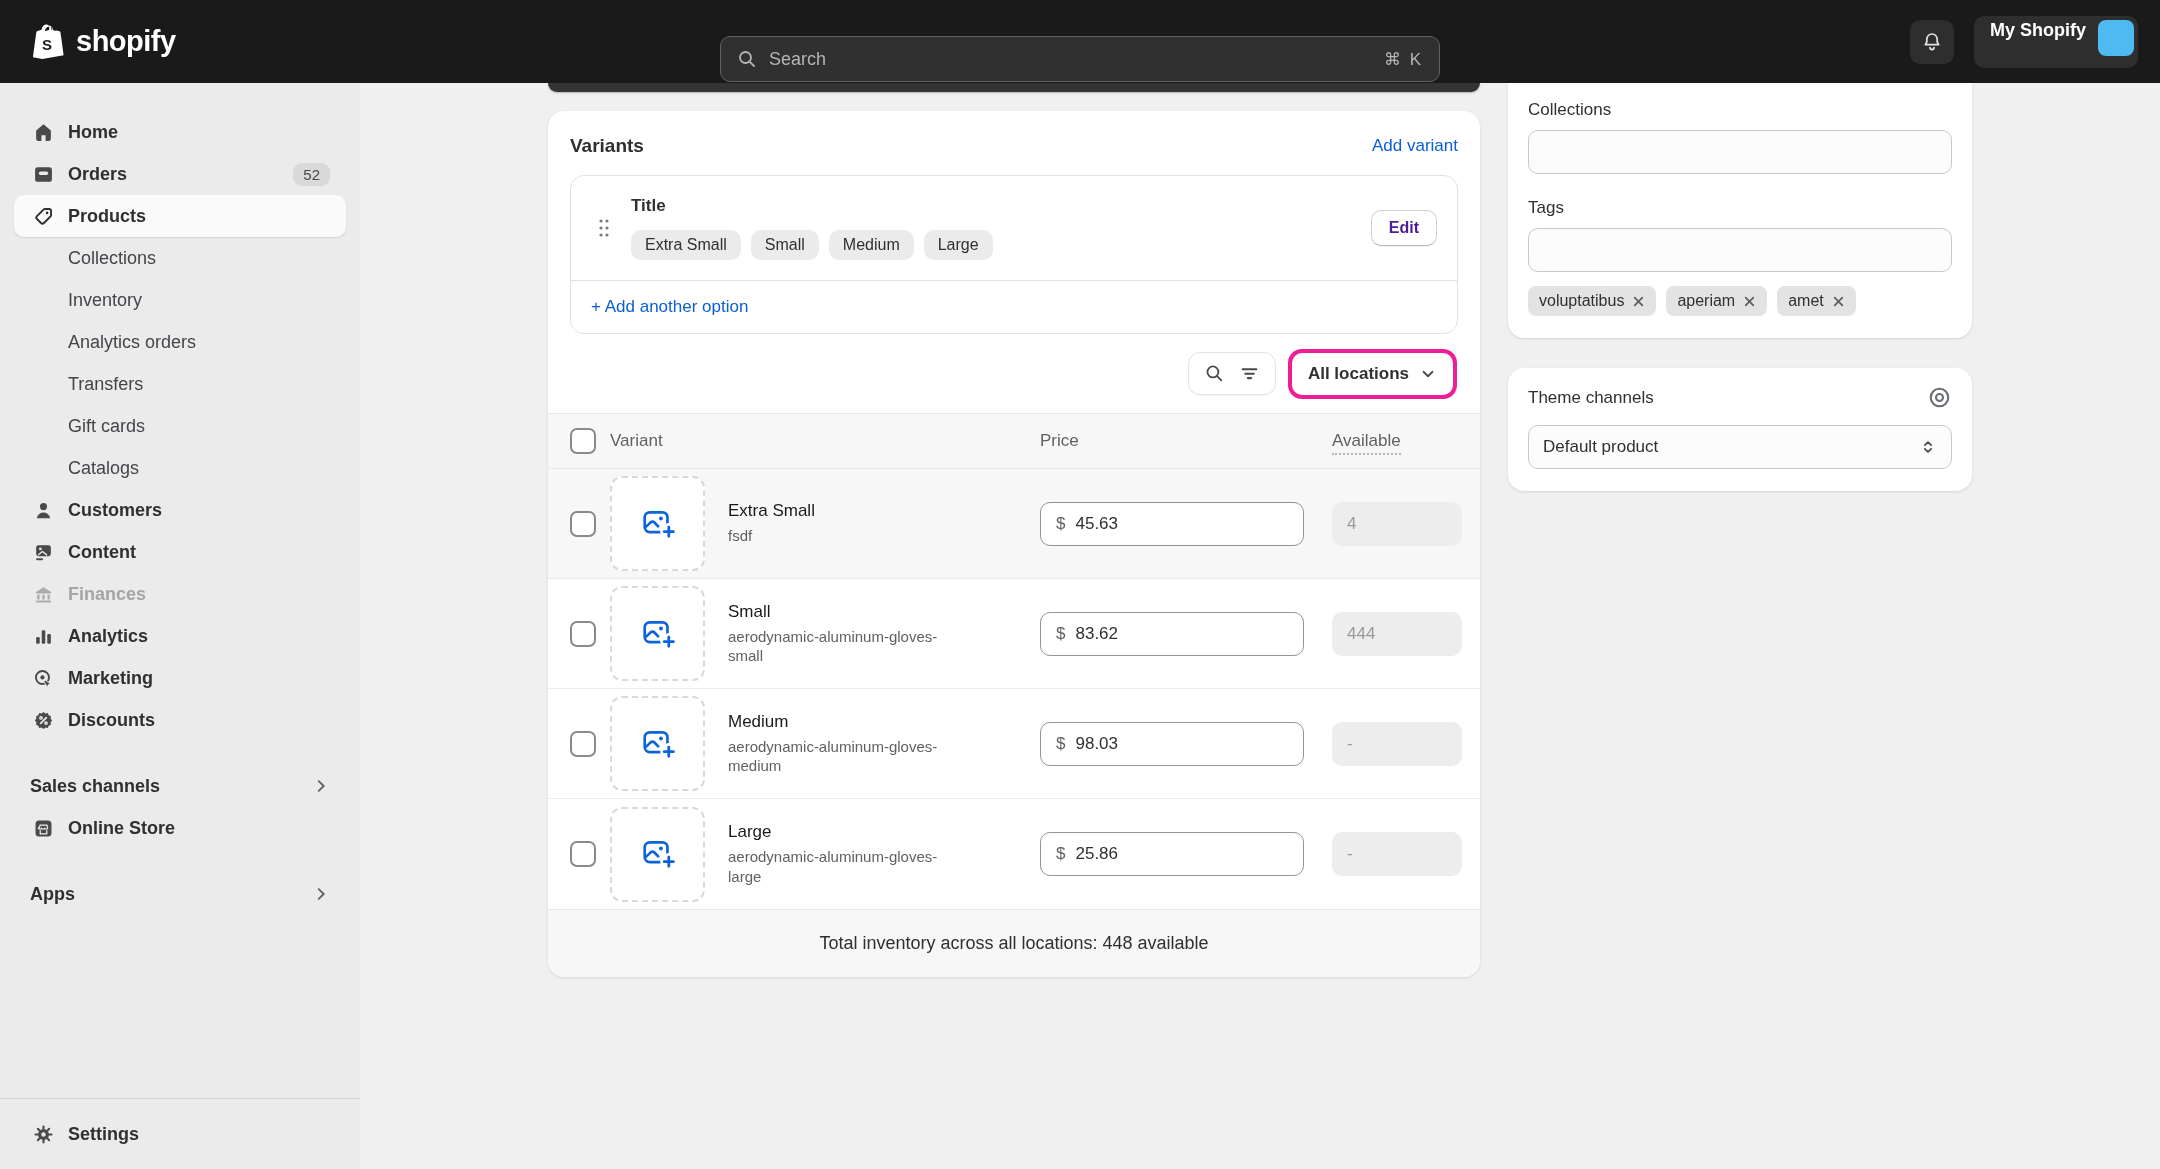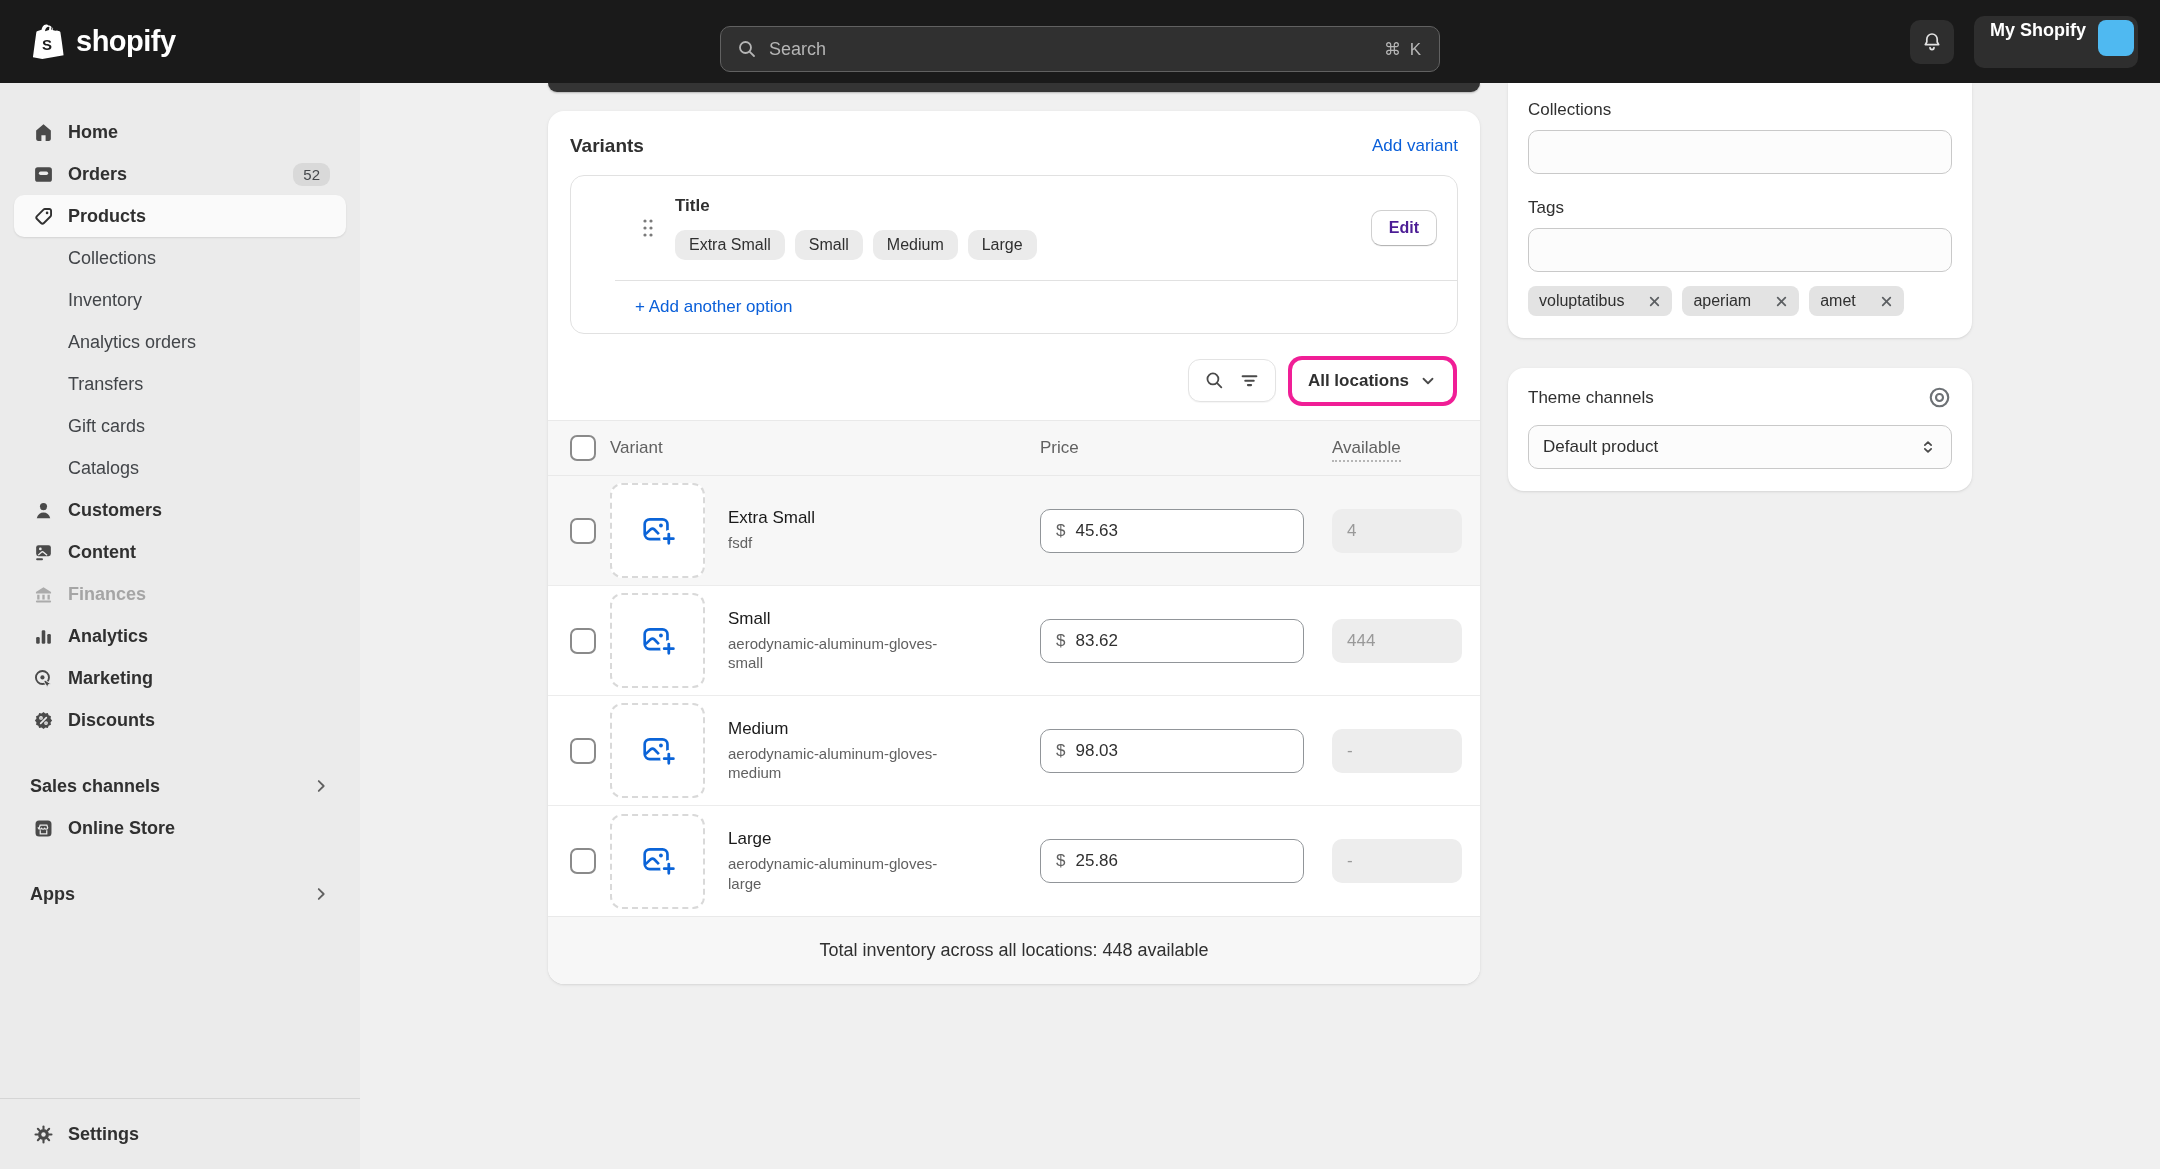--- a/index.html
+++ b/index.html
@@ -5,21 +5,21 @@
   * { margin:0; padding:0; box-sizing:border-box; }
   html,body { width:2160px; height:1169px; overflow:hidden; background:#f0f0f0;
     font-family:"Liberation Sans","DejaVu Sans",sans-serif; color:#303030; }
   .app { width:2160px; height:1169px; display:flex; flex-direction:column; }
 
   
   .topbar { height:83px; background:#1a1a1a; display:flex; align-items:center;
     justify-content:space-between; padding:0 22px 0 30px; flex:0 0 83px; position:relative; }
   .brand { display:flex; align-items:center; gap:10px; }
   .brand-word { color:#fff; font-size:29px; font-weight:700; letter-spacing:-0.5px; }
-  .search-wrap { position:absolute; left:720px; width:720px; height:46px; top:26px;
+  .search-wrap { position:absolute; left:720px; width:720px; height:46px; top:36px;
     background:#303030; border:1px solid #616161; border-radius:10px; display:flex;
     align-items:center; padding:0 16px; gap:12px; }
   .search-input { flex:1; background:transparent; border:none; outline:none;
     color:#e3e3e3; font-size:18px; font-family:inherit; }
   .search-input::placeholder { color:#b5b5b5; }
   .kbd { color:#b5b5b5; font-size:17px; letter-spacing:2px; }
   .top-right { display:flex; align-items:center; gap:20px; }
   .bell-btn { width:44px; height:44px; border-radius:10px; background:#2e2e2e;
     display:flex; align-items:center; justify-content:center; cursor:pointer; }
   .account-pill { height:52px; background:#2e2e2e; border-radius:10px; display:flex;
@@ -62,21 +62,21 @@
 
   .card { background:#fff; border-radius:16px;
     box-shadow:0 1px 2px rgba(0,0,0,.07), 0 1px 4px rgba(0,0,0,.05); }
 
   
   .variants-card { margin-top:19px; overflow:hidden; }
   .vc-head { display:flex; align-items:center; justify-content:space-between;
     padding:24px 22px 16px; }
   .vc-title { font-size:19px; font-weight:700; color:#303030; }
   .link { color:#0a5fd9; font-size:17px; font-weight:400; cursor:pointer; text-decoration:none; }
-  .option-box { margin:2px 22px 7px; border:1px solid #e1e1e1; border-radius:14px;padding-left:44px; }
+  .option-box { margin:2px 22px 0; border:1px solid #e1e1e1; border-radius:14px; }
   .option-row { display:flex; align-items:center; gap:14px; padding:20px 20px; }
   .drag { width:26px; display:flex; justify-content:center; cursor:grab; }
   .option-mid { flex:1; }
   .option-name { font-size:17px; font-weight:700; margin-bottom:14px; }
   .chips { display:flex; gap:10px; }
   .chip { background:#ebebeb; border-radius:10px; padding:6px 14px; font-size:16px;
     color:#303030; }
   .btn { background:#fff; border:1px solid #d0d0d0; border-bottom-color:#b5b5b5;
     border-radius:10px; padding:8px 17px; font-size:16px; font-weight:600; color:#4c1d95;
     cursor:pointer; box-shadow:0 1px 0 rgba(0,0,0,.04); font-family:inherit; }
@@ -123,21 +123,21 @@
 
   
   .org-card { border-radius:0 0 16px 16px; padding:17px 20px 22px; }
   .field-label { font-size:17px; color:#303030; }
   .text-input { margin-top:10px; width:100%; height:44px; border:1px solid #c9c9c9;
     border-radius:10px; background:#fcfcfc; outline:none; font-size:17px; padding:0 14px;
     font-family:inherit; color:#303030; }
   .tags-label { margin-top:24px; }
   .tagchips { display:flex; gap:10px; margin-top:14px; flex-wrap:wrap; }
   .tagchip { background:#e3e3e3; border-radius:8px; padding:6px 11px; font-size:16px;
-    color:#303030; display:flex; align-items:center; gap:24px; }
+    color:#303030; display:flex; align-items:center; gap:8px; }
   .tagchip .x { cursor:pointer; display:flex; }
   .theme-card { margin-top:30px; padding:17px 20px 22px; }
   .theme-head { display:flex; align-items:center; justify-content:space-between; }
   .select { margin-top:15px; height:44px; border:1px solid #c9c9c9; border-radius:10px;
     background:#fcfcfc; display:flex; align-items:center; justify-content:space-between;
     padding:0 14px; font-size:17px; cursor:pointer; }
   svg { display:block; }
 </style>
 </head>
 <body>

